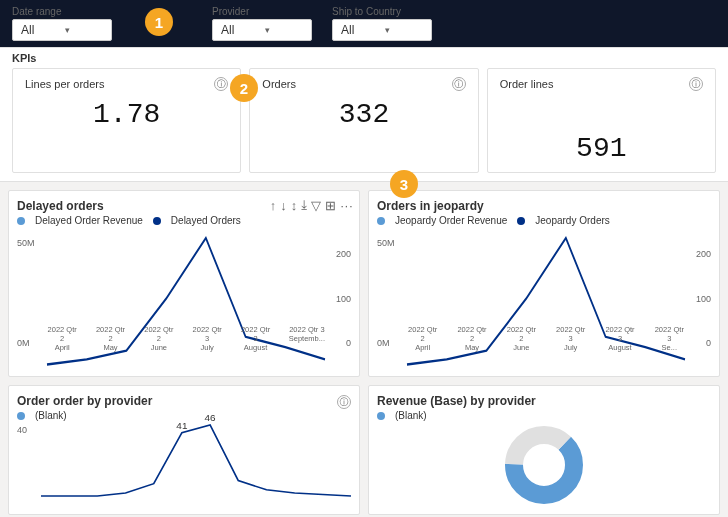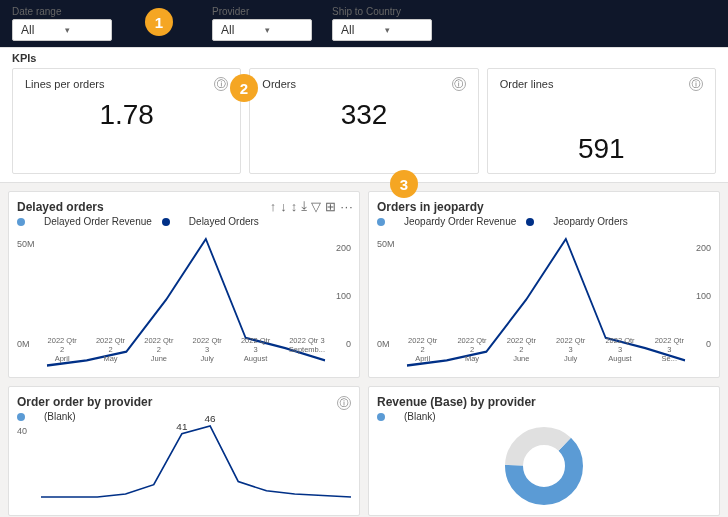--- a/index.html
+++ b/index.html
@@ -43,21 +43,21 @@
       border: 1px solid #e0e0e0;
       border-radius: 2px;
       padding: 8px 12px;
       background: #fff;
       margin-right: 8px;
       display: flex; flex-direction: column;
     }
     .kpi-card:last-child { margin-right: 0; gap: 34px; }
     .kpi-card-header { display: flex; align-items: center; justify-content: space-between; margin-bottom: 4px; }
     .kpi-card-title { font-size: 11px; color: #333; font-weight: 500; }
-    .kpi-card-value { font-size: 28px; font-weight: 300; color: #111; text-align: center; margin-top: 4px; }
+    .kpi-card-value { font-size: 28px; font-weight: 300; color: #111; text-align: center; margin-top: 4px; font-family: Liberation Mono, monospace; }
     .info-icon {
       width: 14px; height: 14px; border-radius: 50%;
       border: 1px solid #aaa; display: flex; align-items: center; justify-content: center;
       font-size: 9px; color: #666; cursor: pointer;
     }
 
     .charts-row {
       display: flex; gap: 8px;
       padding: 8px;
       background: #f3f2f1;
@@ -70,48 +70,48 @@
       padding: 8px;
       position: relative;
     }
     .chart-panel-title { font-size: 12px; font-weight: 600; color: #333; margin-bottom: 2px; }
     .chart-toolbar {
       position: absolute; top: 6px; right: 6px;
       display: flex; gap: 4px; align-items: center;
     }
     .chart-toolbar span { font-size: 13px; color: #666; cursor: pointer; }
     .legend { display: flex; gap: 10px; margin-bottom: 4px; }
-    .legend-item { display: flex; align-items: center; gap: 19px; font-size: 10px; }
+    .legend-item { display: flex; align-items: center; gap: 10px; font-size: 10px; }
     .legend-dot { width: 8px; height: 8px; border-radius: 50%; }
     .legend-dot.light-blue { background: #5b9bd5; }
     .legend-dot.dark-blue { background: #003087; }
 
     .chart-area {
       position: relative;
       height: 130px;
       margin-top: 12px;
     }
     .y-axis-left {
       position: absolute; left: 0; top: 0; bottom: 20px;
       display: flex; flex-direction: column; justify-content: space-between;
       font-size: 9px; color: #666; width: 28px;
     }
     .y-axis-right {
-      position: absolute; right: 0; top: 4px; bottom: 20px;
+      position: absolute; right: 0; top: 11px; bottom: 20px;
       display: flex; flex-direction: column; justify-content: space-between;
       font-size: 9px; color: #666; width: 24px; text-align: right;
     }
     .bars-area {
       position: absolute; left: 30px; right: 26px; top: 0; bottom: 20px;
       display: flex; align-items: flex-end; gap: 2px;
     }
     .bar-group { flex: 1; display: flex; align-items: flex-end; }
     .bar { width: 100%; background: #5b9bd5; border-radius: 1px 1px 0 0; }
     .x-labels {
-      position: absolute; bottom: 6px; left: 30px; right: 26px;
+      position: absolute; bottom: 16px; left: 30px; right: 26px;
       display: flex; gap: 18px;
     }
     .x-label { flex: 1; font-size: 7.5px; color: #666; text-align: center; line-height: 1.2; }
 
     svg.line-chart {
       position: absolute; left: 30px; right: 26px; top: 0; bottom: 20px;
       width: calc(100% - 56px); height: 100%;
       overflow: visible;
     }
 

